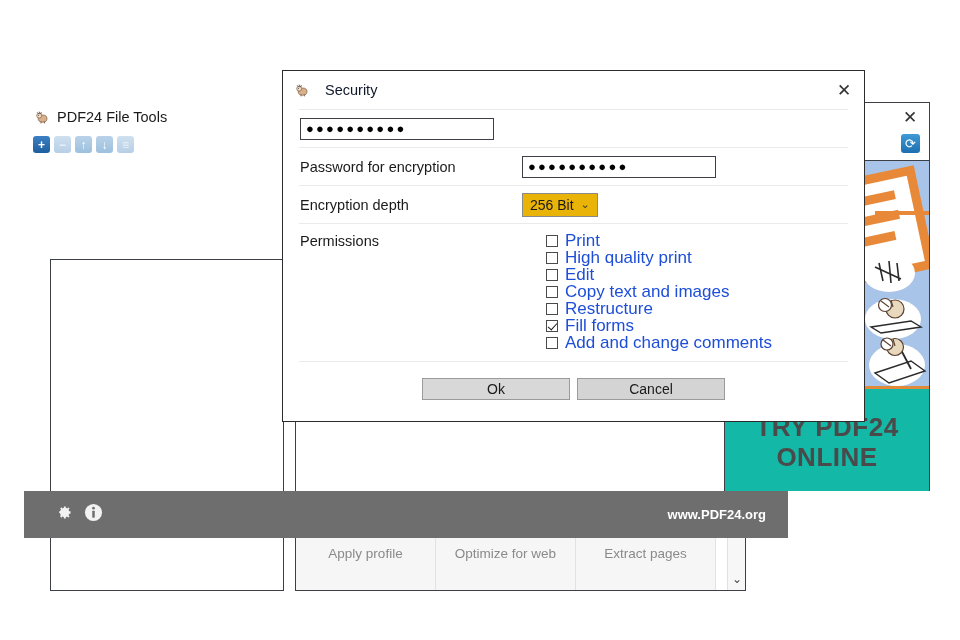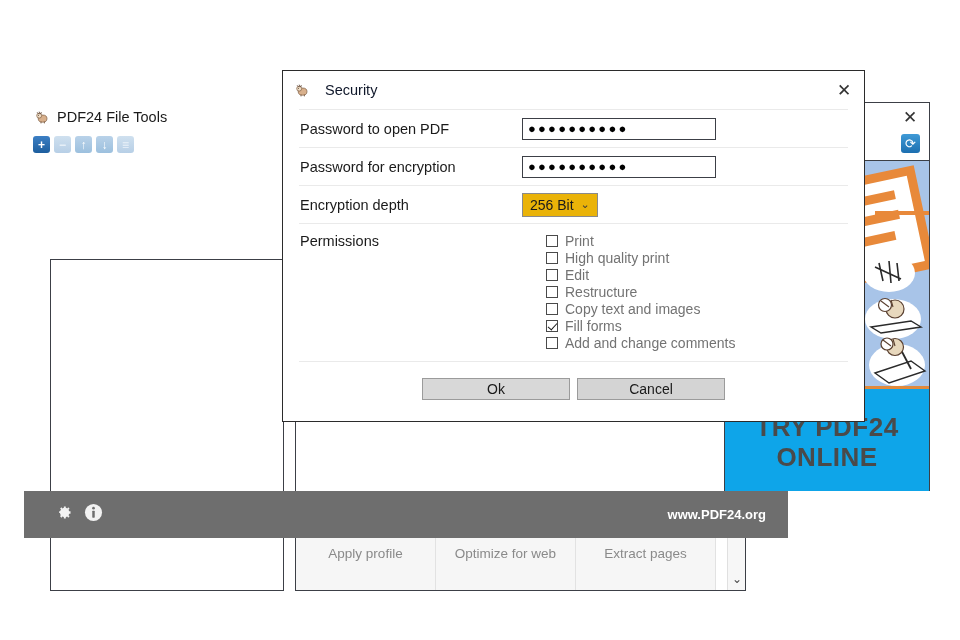--- a/index.html
+++ b/index.html
@@ -200,21 +200,21 @@
     height: 225px;
     background: #a8c4e8;
     overflow: hidden;
   }
   .ad-divider {
     height: 3px;
     background: #e08a3c;
   }
   .ad-foot {
     height: 103px;
-    background: #0ea5e9;
+    background: #14b8a6;
     display: flex;
     flex-direction: column;
     align-items: center;
     justify-content: center;
     padding-top: 4px;
     box-sizing: border-box;
   }
   .ad-foot-line {
     font-size: 26px;
     font-weight: bold;
@@ -359,22 +359,22 @@
   .cbox.checked::after {
     content: "";
     position: absolute;
     left: 3px; top: 0px;
     width: 4px; height: 8px;
     border: solid #1a1a1a;
     border-width: 0 1.6px 1.6px 0;
     transform: rotate(42deg);
   }
   .perm-label {
-    font-size: 14px;
-    color: #737373;
+    font-size: 17px;
+    color: #1d4ed8;
     white-space: nowrap;
   }
   .dlg-buttons {
     position: absolute;
     left: 0; bottom: 0;
     width: 100%;
     height: 64px;
     display: flex;
     align-items: center;
     justify-content: center;
@@ -561,21 +561,20 @@
           <path d="M7 12.6 L7 14.4 M10.4 12.6 L10.4 14.4" stroke="#6b4a2f" stroke-width="0.8"></path>
         </svg>
       </span>
       <span class="dlg-title">Security</span>
       <span class="dlg-close">✕</span>
     </div>
 
     <div class="dlg-body">
 
       <div class="row">
-        <span class="row-label">Password to open PDF</span>
         <span class="pw-input">●●●●●●●●●●</span>
       </div>
 
       <div class="row">
         <span class="row-label">Password for encryption</span>
         <span class="pw-input">●●●●●●●●●●</span>
       </div>
 
       <div class="row">
         <span class="row-label">Encryption depth</span>
@@ -595,25 +594,25 @@
           <label class="perm-item">
             <span class="cbox"></span>
             <span class="perm-label">High quality print</span>
           </label>
           <label class="perm-item">
             <span class="cbox"></span>
             <span class="perm-label">Edit</span>
           </label>
           <label class="perm-item">
             <span class="cbox"></span>
-            <span class="perm-label">Restructure</span>
+            <span class="perm-label">Copy text and images</span>
           </label>
           <label class="perm-item">
             <span class="cbox"></span>
-            <span class="perm-label">Copy text and images</span>
+            <span class="perm-label">Restructure</span>
           </label>
           <label class="perm-item">
             <span class="cbox checked"></span>
             <span class="perm-label">Fill forms</span>
           </label>
           <label class="perm-item">
             <span class="cbox"></span>
             <span class="perm-label">Add and change comments</span>
           </label>
         </div>

